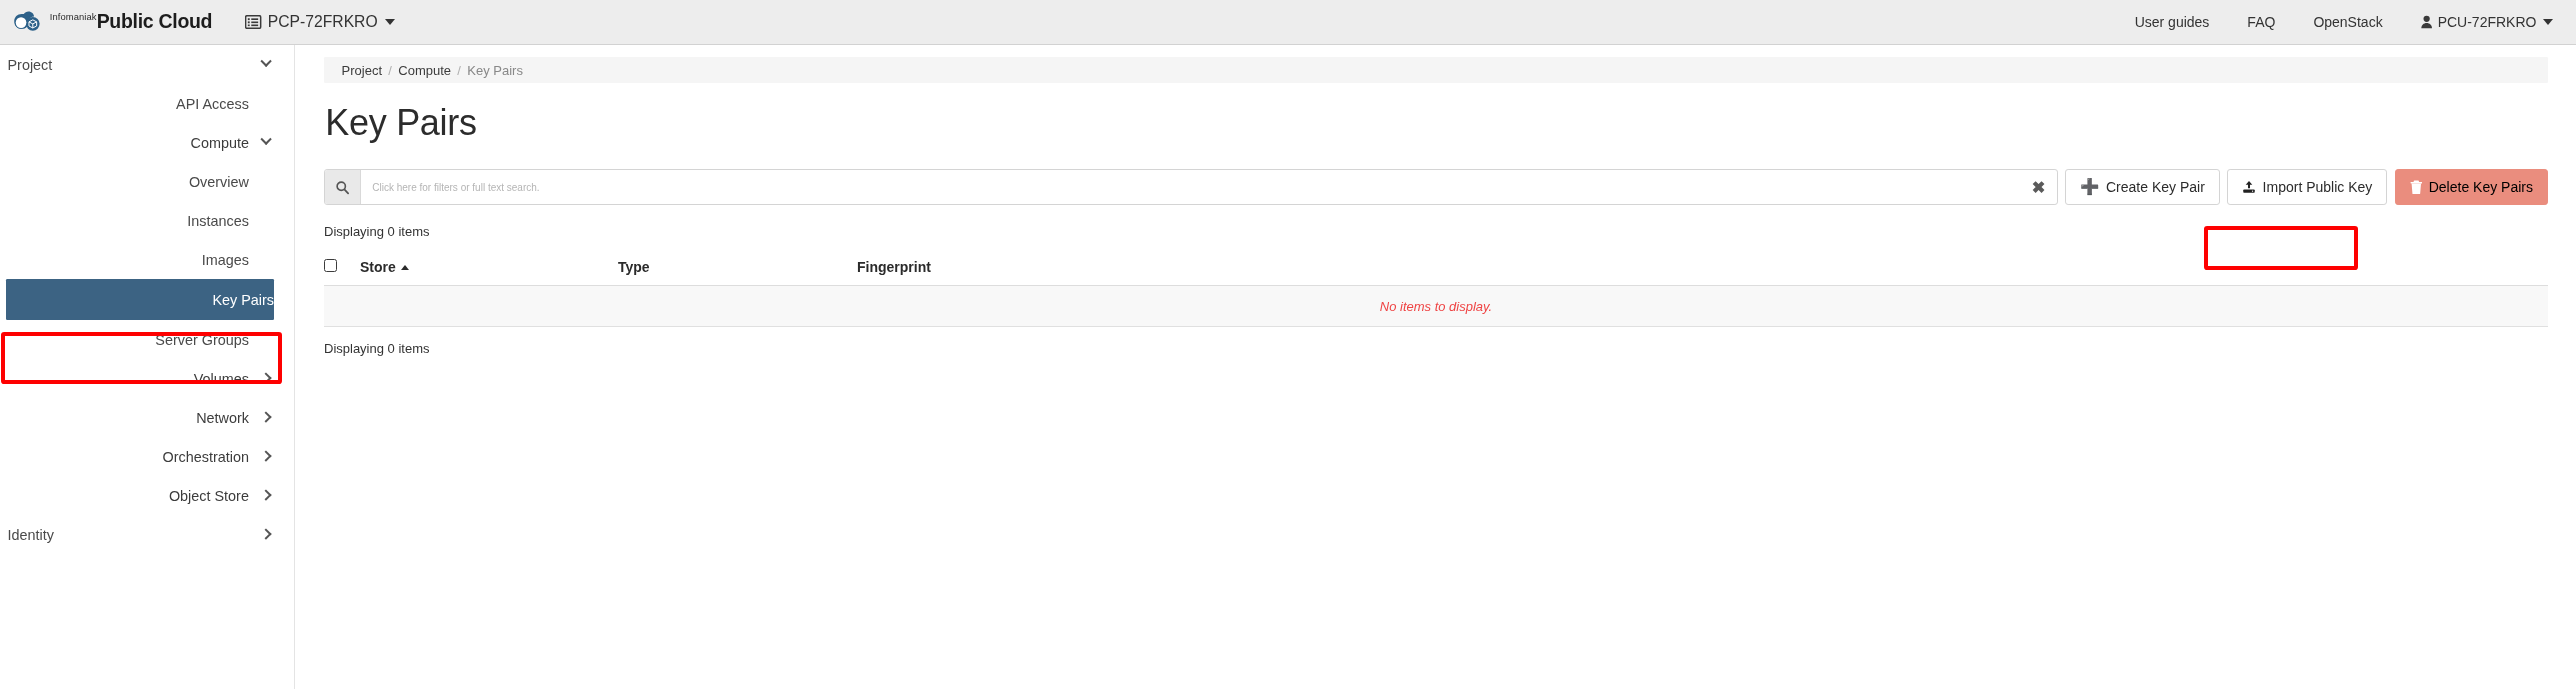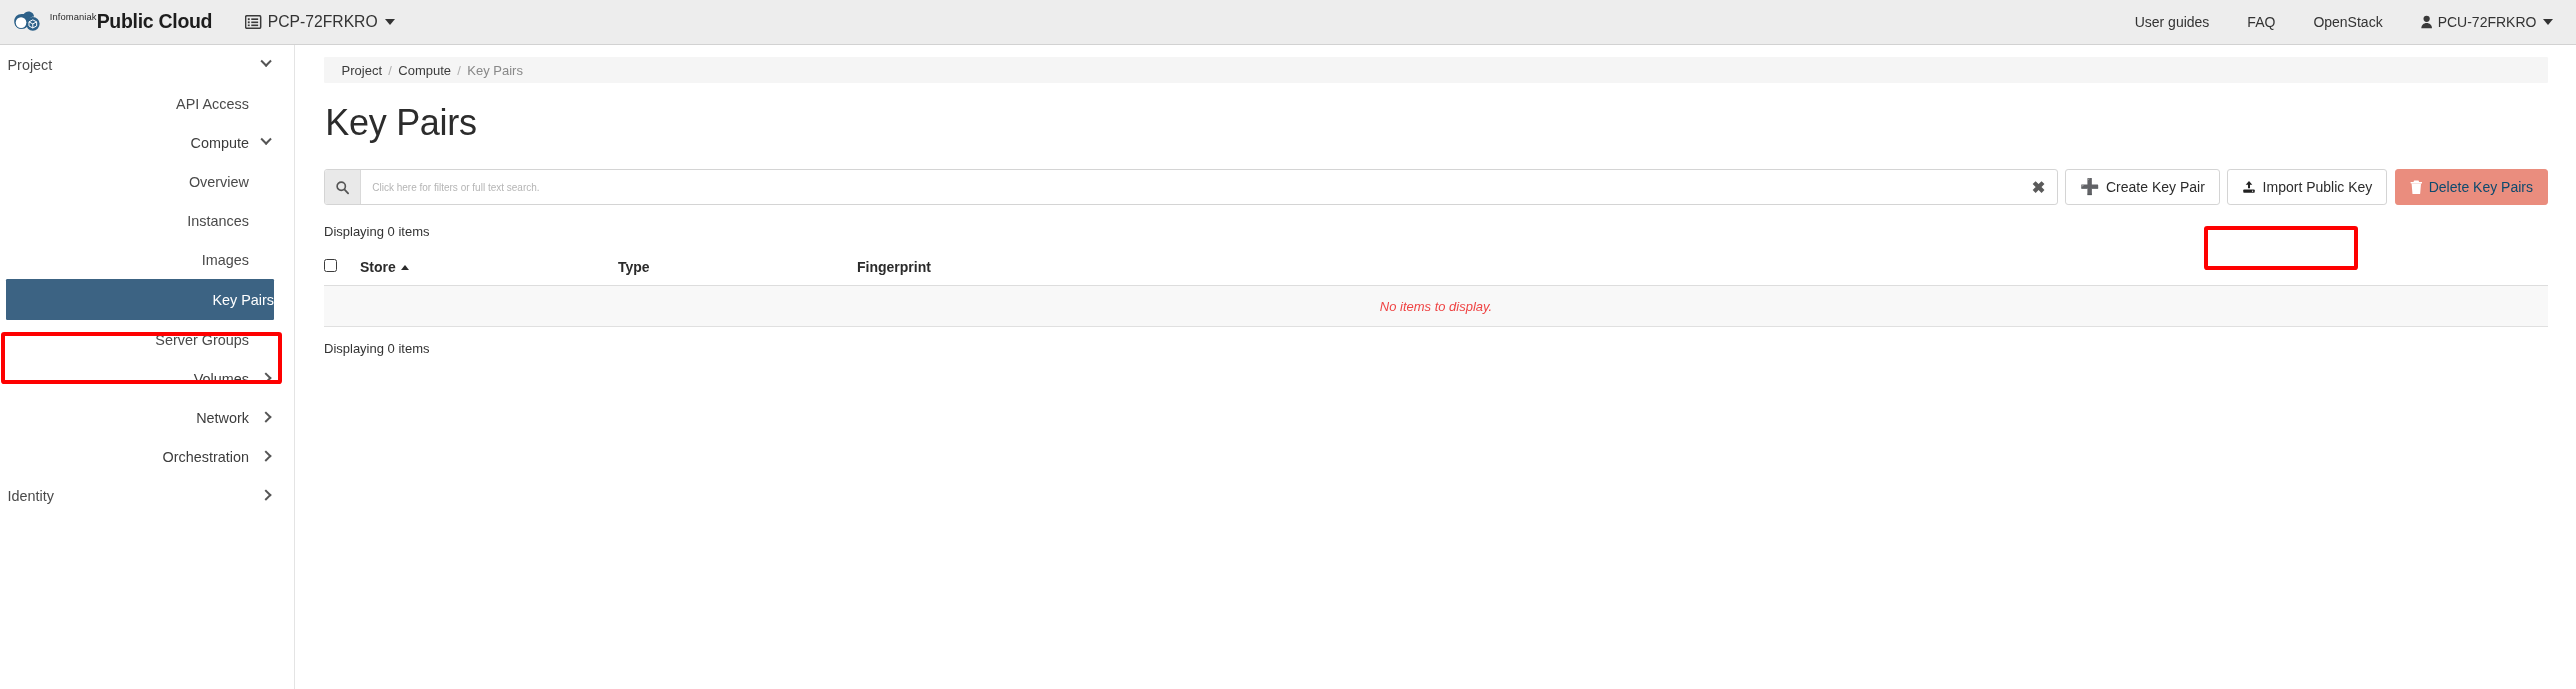--- a/index.html
+++ b/index.html
@@ -177,21 +177,21 @@
     border-radius: 3.1px;
     cursor: pointer;
     white-space: nowrap;
     border: 0.6px solid #d4d4d4;
     background: #fff;
     color: #2c2c2c;
   }
   .btn.danger {
     background: #ea8d7e;
     border-color: #ea8d7e;
-    color: #0c4a6e;
+    color: #000000;
     cursor: default;
   }
   .plus-ico { font-size: 15.7px; font-weight: bold; line-height: 1; }
   .upl-ico { width: 14px; height: 14px; }
   .trash-ico { width: 12.6px; height: 14.4px; }
 
   
   .count-top { margin-top: 19px; font-size: 13px; color: #333; }
   table.kp {
     width: 100%; border-collapse: collapse;
@@ -341,20 +341,26 @@
       </span>
   </div>
 
   <div class="nav-row level-head">
     <span class="nav-label">Orchestration</span>
     <span class="nav-chev">
         <span class="chev-r"></span>
       </span>
   </div>
 
+  <div class="nav-row level-head">
+    <span class="nav-label">Object Store</span>
+    <span class="nav-chev">
+        <span class="chev-r"></span>
+      </span>
+  </div>
 
   <div class="nav-row level-top">
     <span class="nav-label">Identity</span>
     <span class="nav-chev">
         <span class="chev-r"></span>
       </span>
   </div>
 </div>
 
 <div class="main">

